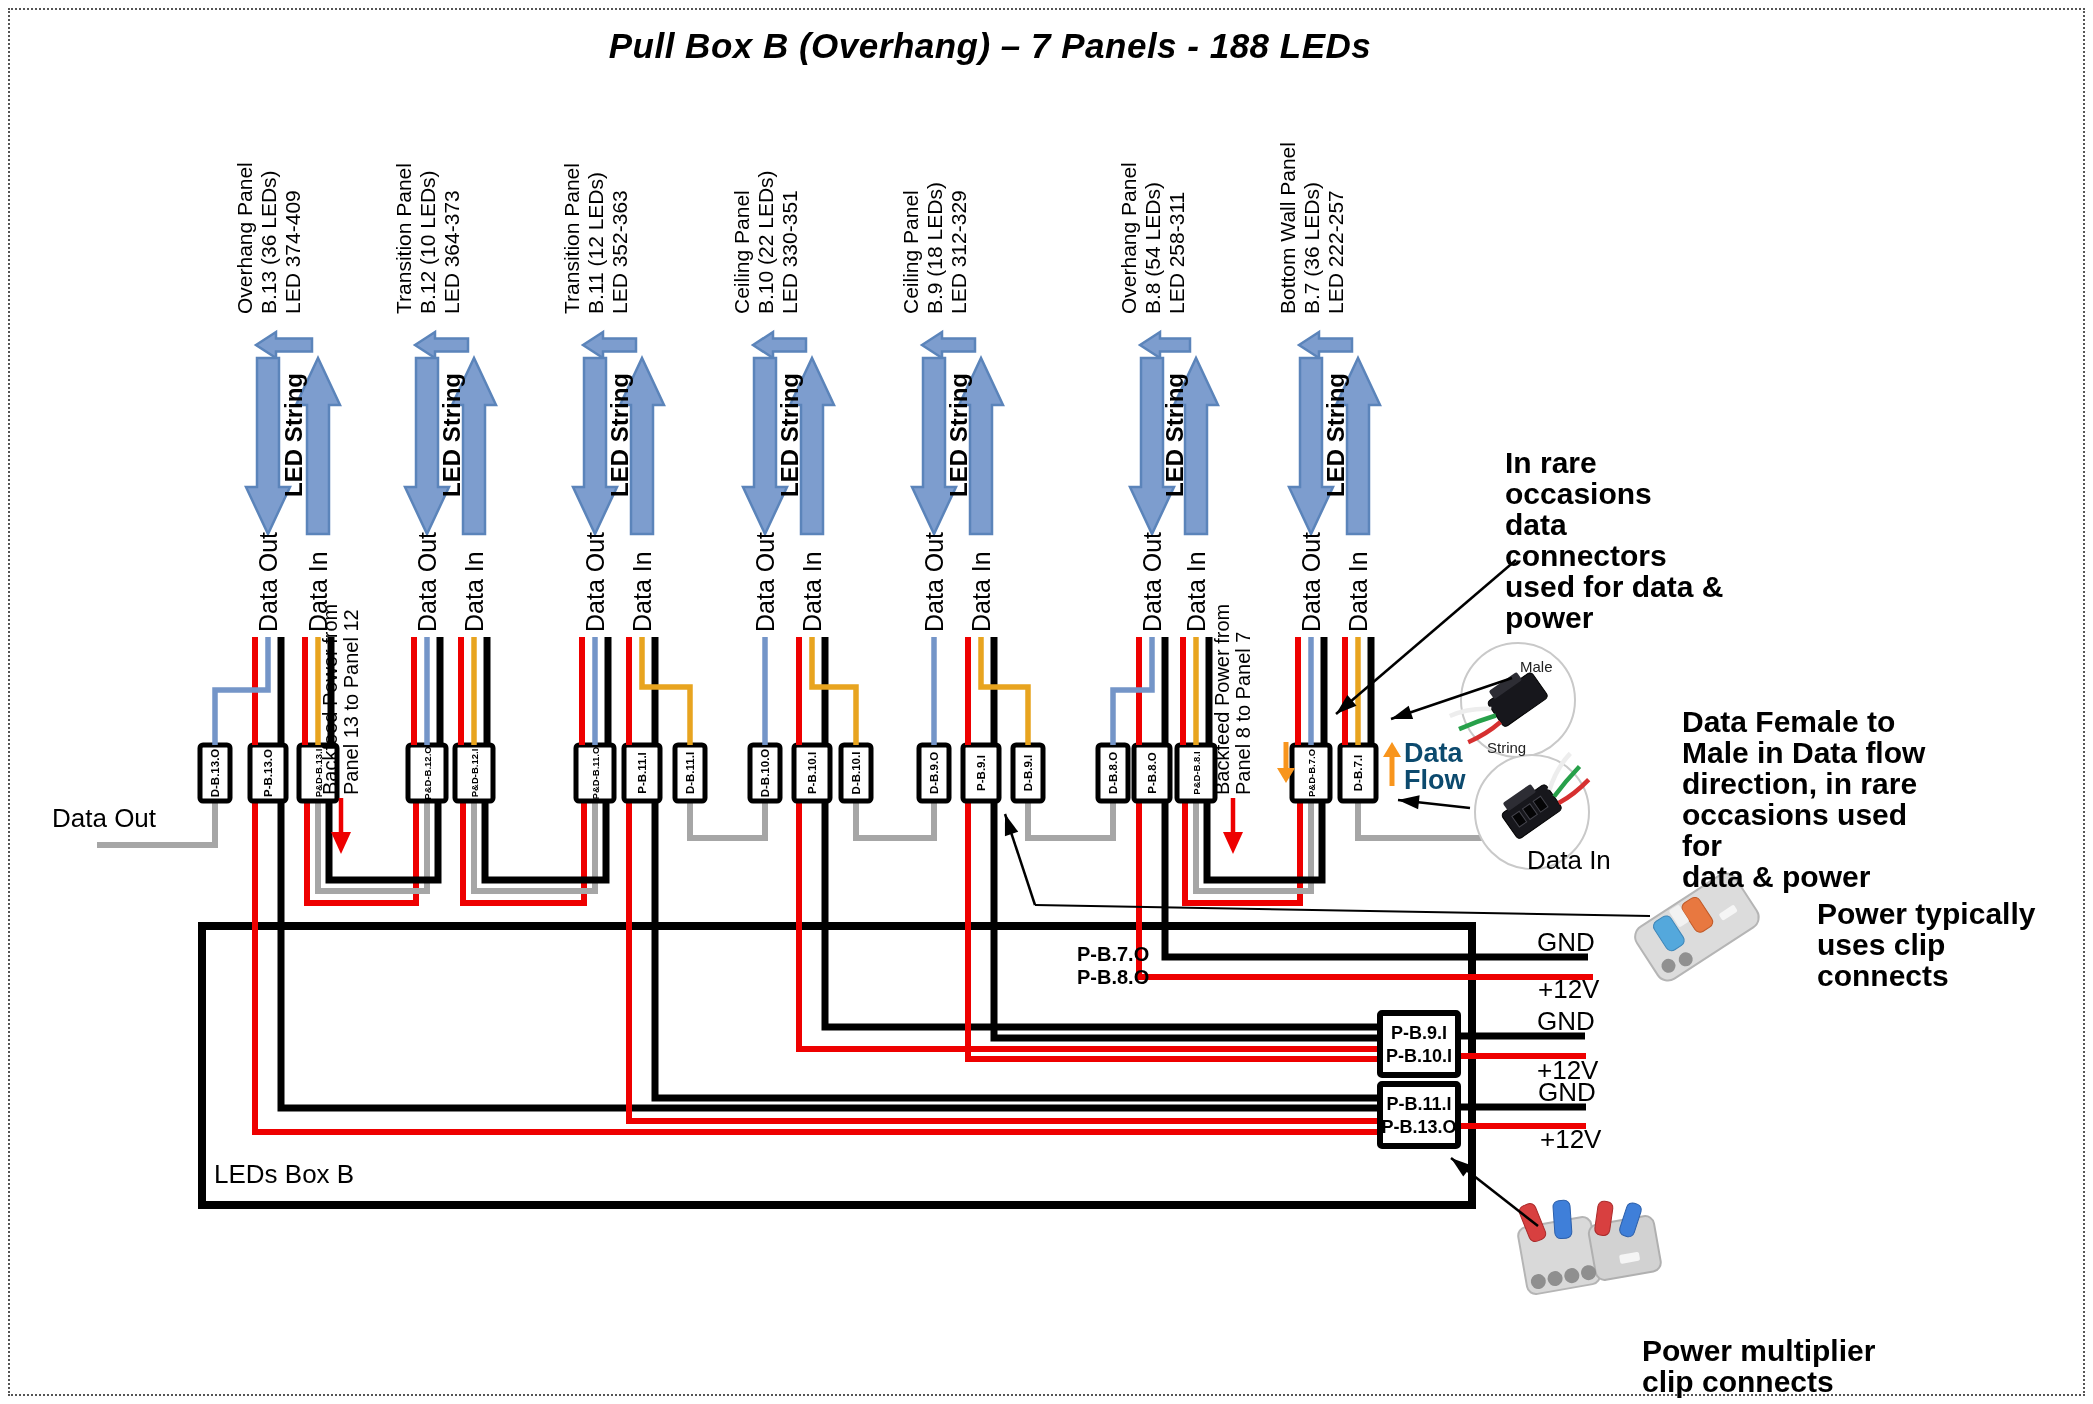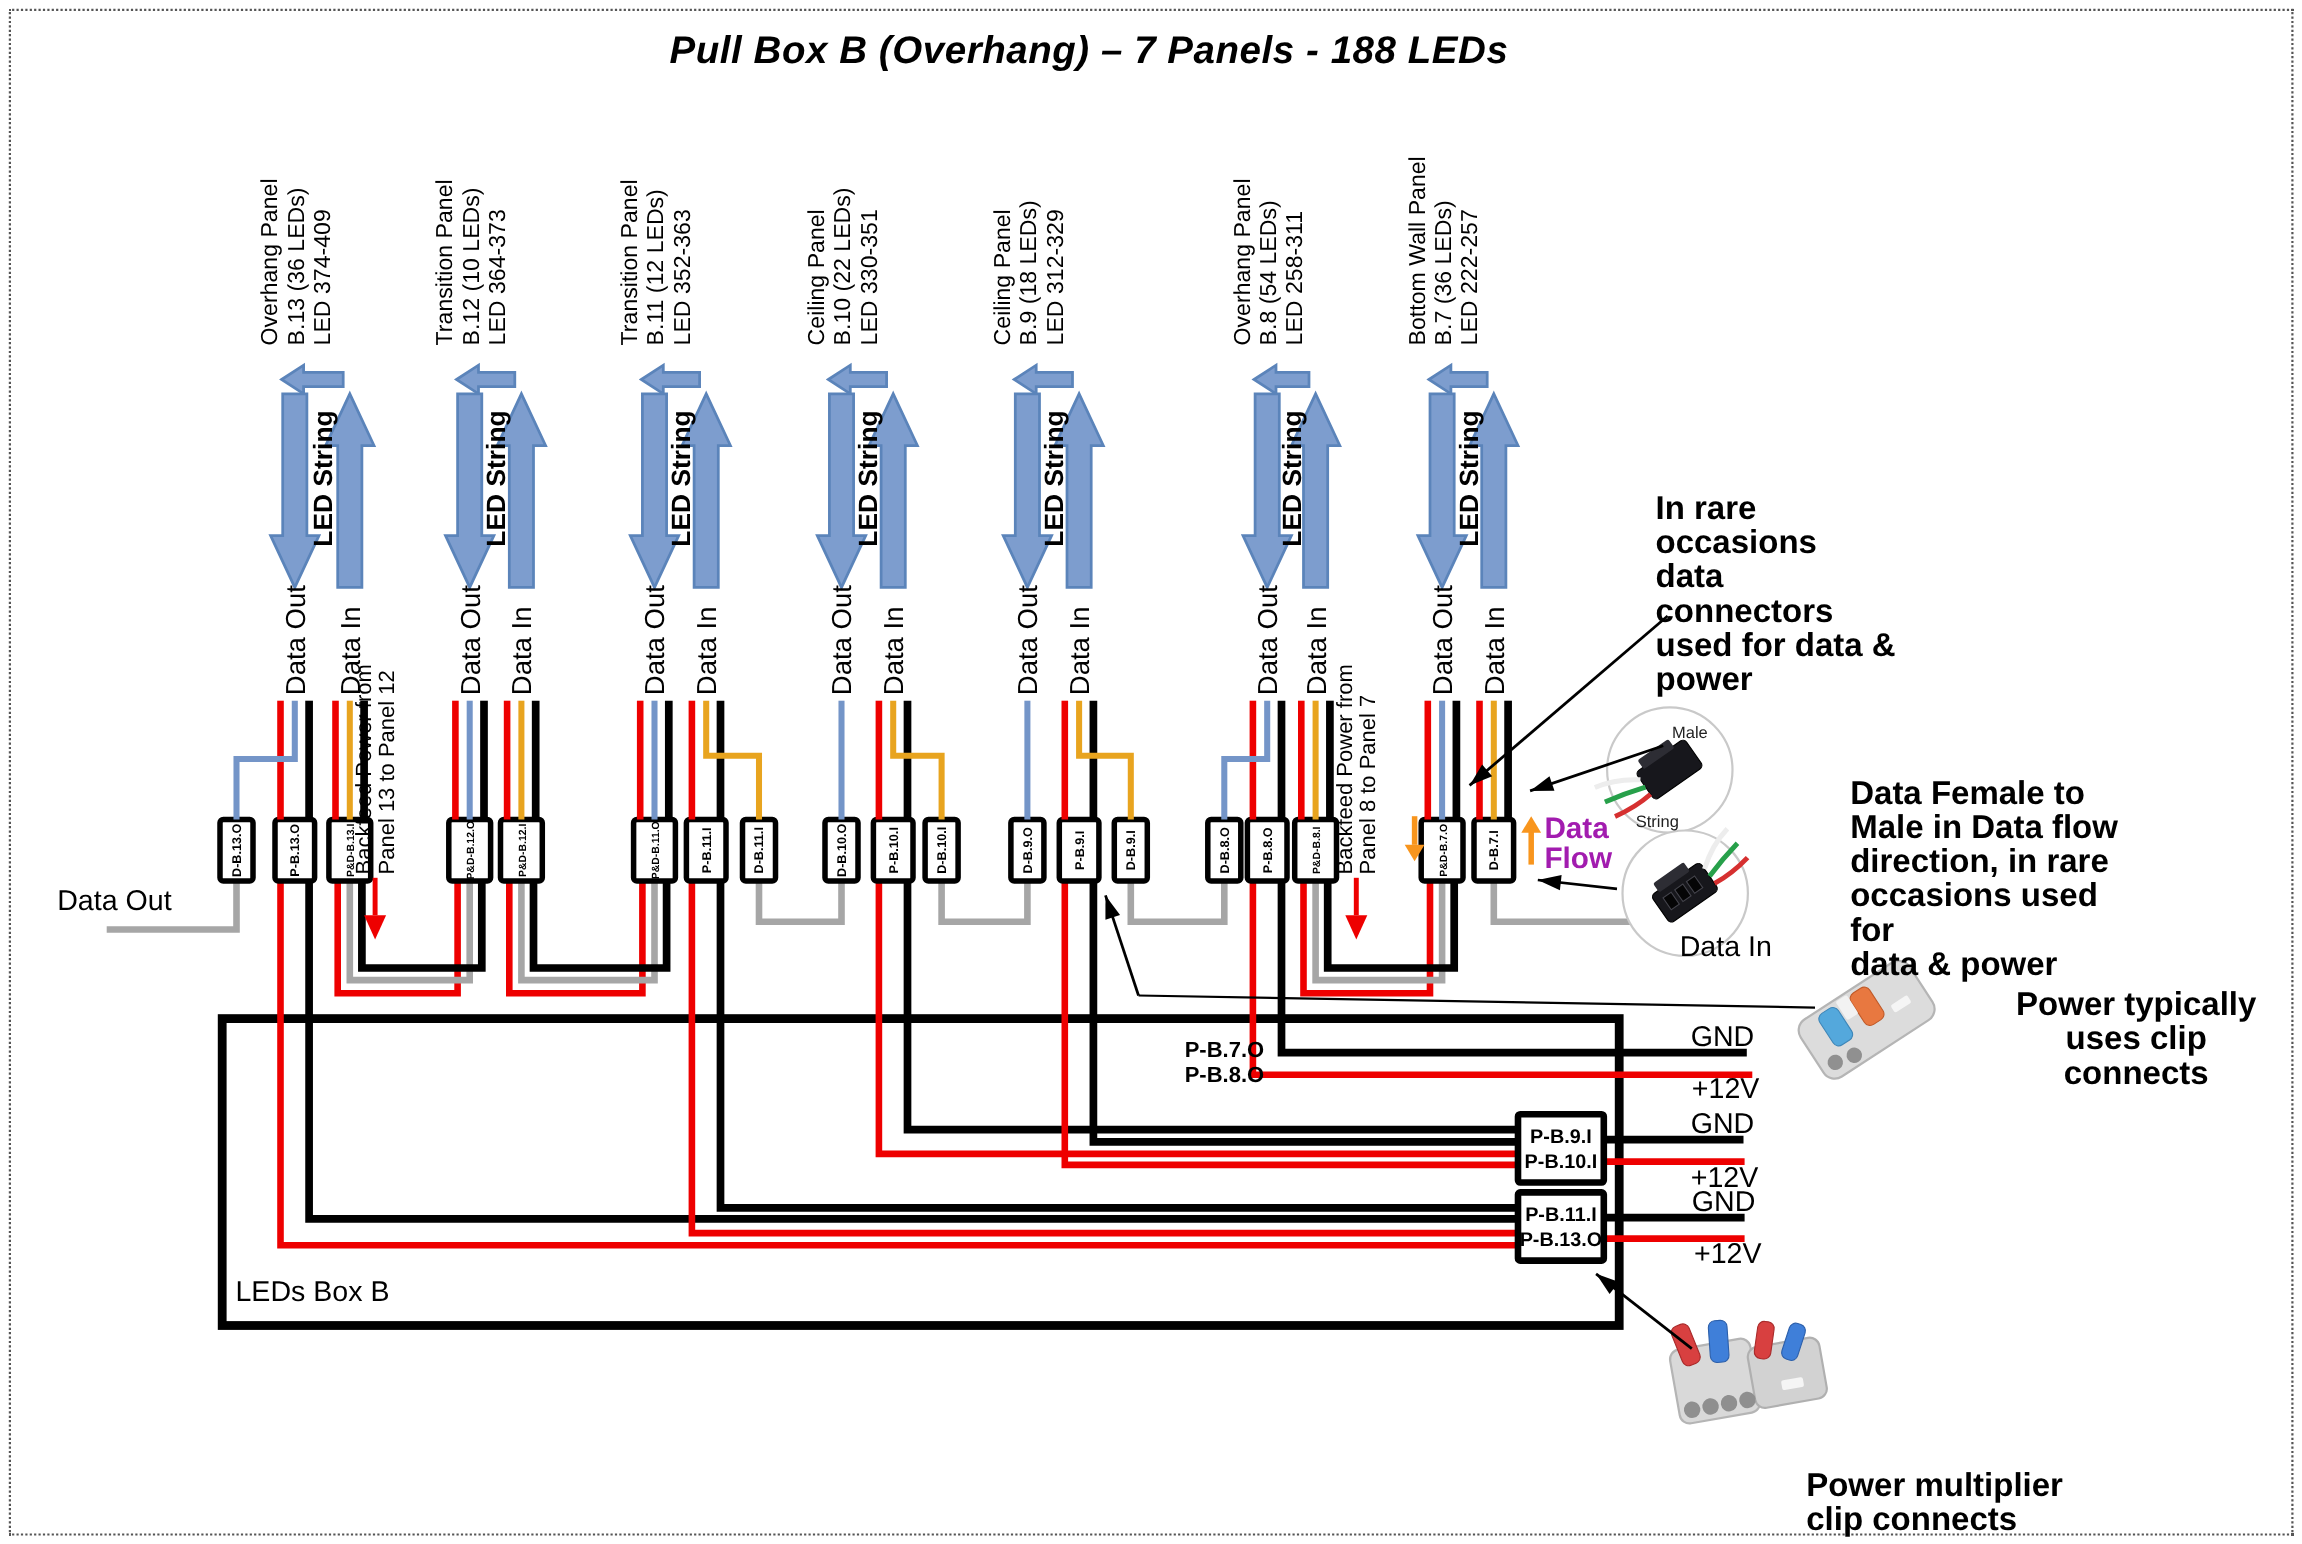--- a/index.html
+++ b/index.html
@@ -4,21 +4,21 @@
 <style>
   html,body{margin:0;padding:0;background:#fff;}
   .page{position:relative;width:2093px;height:1404px;background:#fff;overflow:hidden;
         font-family:"Liberation Sans",sans-serif;color:#000;}
   .frame{position:absolute;inset:8px;border:2px dotted #555;pointer-events:none;}
   .title{position:absolute;top:26px;left:0;width:1980px;text-align:center;
          font-size:35px;font-weight:bold;letter-spacing:.5px;font-style:italic;}
   .anno{position:absolute;font-weight:bold;font-size:30px;line-height:31px;white-space:pre-line;}
   .lab{position:absolute;font-size:26px;}
   .small-lab{position:absolute;font-size:15px;color:#222;}
-  .orange{color:#a21caf;font-weight:bold;font-size:27px;line-height:27px;white-space:pre-line;}
+  .orange{color:#0c4a6e;font-weight:bold;font-size:27px;line-height:27px;white-space:pre-line;}
   svg{position:absolute;left:0;top:0;}
 </style>
 </head>
 <body>
 
 <div class="page">
   <svg id="diagram" width="2093" height="1404" viewBox="0 0 2093 1404">
       <rect x="202" y="926" width="1270" height="279" fill="none" stroke="#000" stroke-width="8"></rect>
       <path d="M 281 801 V 1108 H 1380" stroke="#000000" stroke-width="7" fill="none"></path>
       <path d="M 255 801 V 1132 H 1380" stroke="#EE0000" stroke-width="6" fill="none"></path>
@@ -294,21 +294,21 @@
 
   <div class="anno" style="left:1505px;top:447px;width:230px;">In rare occasions
 data connectors
 used for data &amp;
 power</div>
   <div class="anno" style="left:1682px;top:706px;width:250px;">Data Female to
 Male in Data flow
 direction, in rare
 occasions used for
 data &amp; power</div>
-  <div class="anno" style="left:1817px;top:898px;width:250px;text-align:center;">Power typically
+  <div class="anno" style="left:1817px;top:898px;width:250px;">Power typically
 uses clip connects</div>
   <div class="anno" style="left:1642px;top:1316px;width:260px;margin-top:19px;">Power multiplier
 clip connects</div>
 
   <div class="small-lab" style="left:1520px;top:658px;">Male</div>
   <div class="small-lab" style="left:1487px;top:739px;">String</div>
   <div class="orange" style="position:absolute;left:1404px;top:740px;">Data
 Flow</div>
 </div>
 

